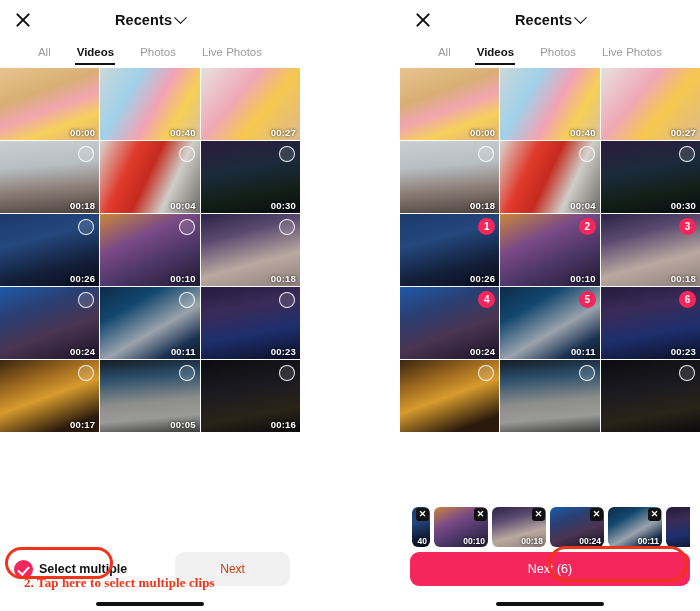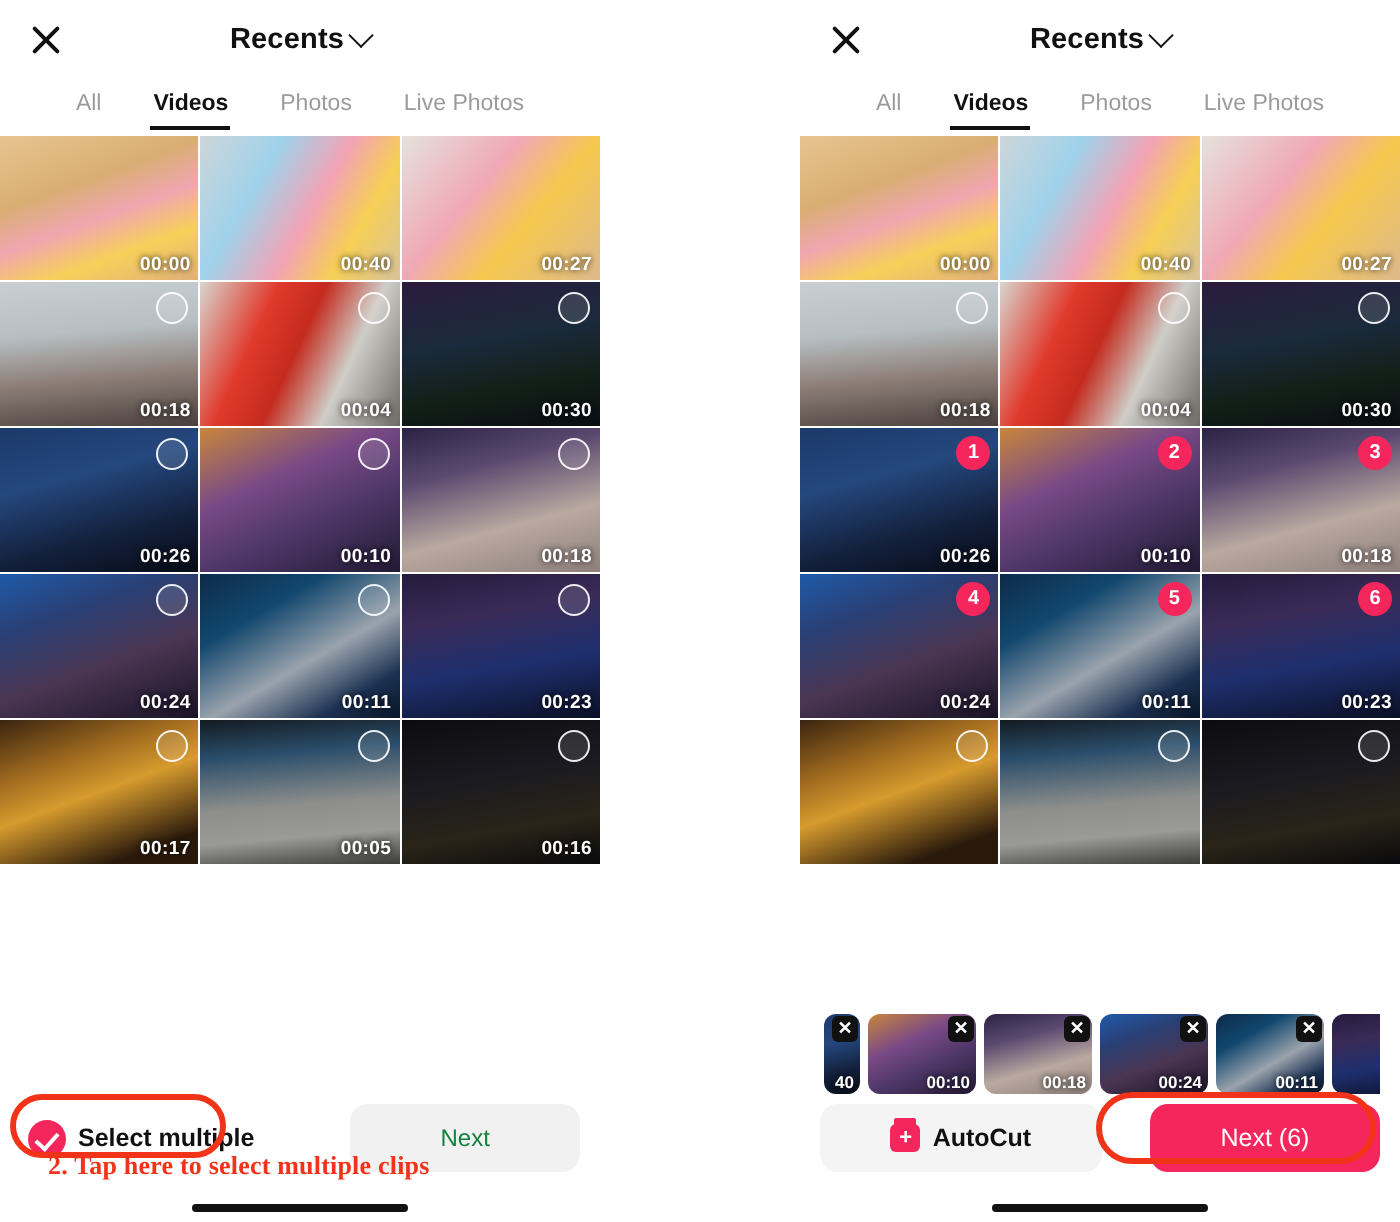--- a/index.html
+++ b/index.html
@@ -176,21 +176,21 @@
   .sm-label { font-size: 12.5px; font-weight: bold; color: #111; }
 
   .next-disabled {
     flex: 1 1 auto;
     height: 34px;
     background: #f1f1f2;
     border-radius: 9px;
     display: flex;
     align-items: center;
     justify-content: center;
-    color: #15803d;
+    color: #c2410c;
     font-size: 12px;
     cursor: pointer;
     margin-left: 16px;
   }
 
   .autocut {
     flex: 1 1 auto;
     height: 34px;
     background: #f4f4f5;
     border-radius: 9px;
@@ -520,24 +520,20 @@
           <div class="strip-item">
             <div class="art" style="background: linear-gradient(150deg, rgb(13, 43, 74) 0%, rgb(18, 71, 110) 28%, rgb(154, 163, 173) 58%, rgb(27, 49, 82) 82%, rgb(10, 22, 40) 100%);"></div>
             <div class="strip-x">✕</div>
             <div class="strip-dur">00:11</div>
           </div>
           <div class="strip-item">
             <div class="art" style="background: linear-gradient(170deg, rgb(37, 26, 62) 0%, rgb(58, 43, 87) 30%, rgb(30, 47, 110) 62%, rgb(11, 16, 38) 100%);"></div>
           </div>
         </div>
       <div class="btnrow">
-        <div class="autocut">
-          <span class="ac-icon"></span>
-          <span class="autocut-label">AutoCut</span>
-        </div>
         <div class="next-active">Next (6)</div>
       </div>
       <div style="height:22px"></div>
       <div class="home-bar"></div>
     </div>
   </div>
 
   <div class="anno-ring" style="left:5px; top:547px; width:108px; height:32px;"></div>
   <div class="anno-text" style="left:24px; top:575px;font-family:Liberation Serif, serif;">2. Tap here to select multiple clips</div>
 

